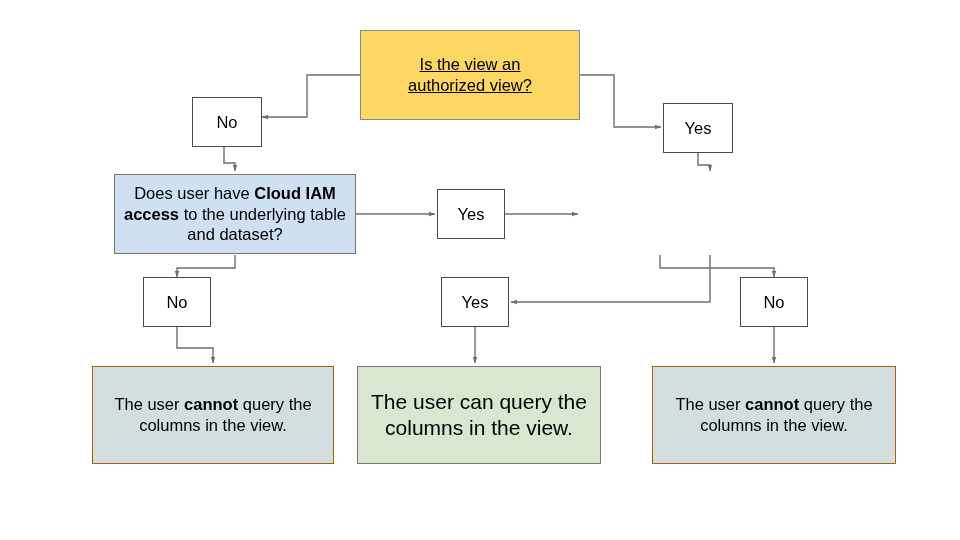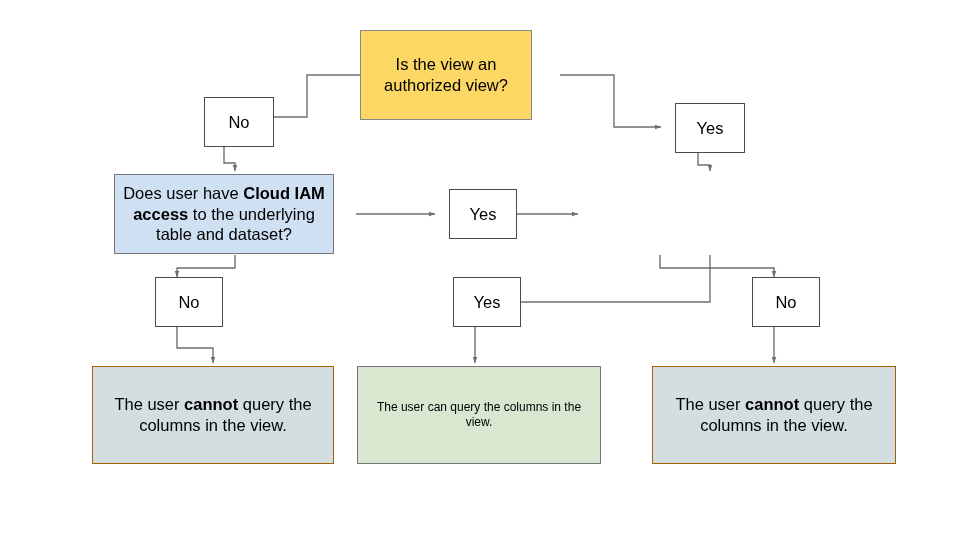--- a/index.html
+++ b/index.html
@@ -51,31 +51,30 @@
   }
   .question {
     background: #cfe0f3;
     border: 1px solid #76757a;
     font-size: 16.5px;
   }
   .branch {
     background: #ffffff;
     border: 1px solid #4a4a4c;
     font-size: 16.5px;
-    margin-left: 12px;
   }
   .outcome-deny {
     background: #d3dee0;
     border: 1px solid #a16207;
     font-size: 16.5px;
   }
   .outcome-allow {
     background: #d9e7d0;
     border: 1px solid #767579;
-    font-size: 12px;
+    font-size: 21px;
   }
   b { font-weight: bold; }
 </style>
 </head>
 <body>
 
 <div id="canvas">
 
   <svg id="edges" viewBox="0 0 960 540" xmlns="http://www.w3.org/2000/svg">
     <defs>
@@ -104,34 +103,34 @@
       <path d="M710,255 L710,302 L511,302" marker-end="url(#arrow)"></path>
 
       <path d="M475,327 L475,363" marker-end="url(#arrow)"></path>
 
       <path d="M660,255 L660,268 L774,268 L774,277" marker-end="url(#arrow)"></path>
 
       <path d="M774,327 L774,363" marker-end="url(#arrow)"></path>
     </g>
   </svg>
 
-  <div class="node decision" style="left:360px; top:30px; width:172px; height:90px;">
+  <div class="node decision" style="left:360px; top:30px; width:220px; height:90px;text-decoration:underline;">
     <span class="txt">Is the view an
 authorized view?</span>
   </div>
 
   <div class="node branch" style="left:192px; top:97px; width:70px; height:50px;">
     <span class="txt">No</span>
   </div>
 
   <div class="node branch" style="left:663px; top:103px; width:70px; height:50px;">
     <span class="txt">Yes</span>
   </div>
 
-  <div class="node question" style="left:114px; top:174px; width:220px; height:80px;">
+  <div class="node question" style="left:114px; top:174px; width:242px; height:80px;">
     <span class="txt">Does user have <b>Cloud IAM access</b> to the underlying table and dataset?</span>
   </div>
 
 
   <div class="node branch" style="left:437px; top:189px; width:68px; height:50px;">
     <span class="txt">Yes</span>
   </div>
 
   <div class="node branch" style="left:143px; top:277px; width:68px; height:50px;">
     <span class="txt">No</span>

